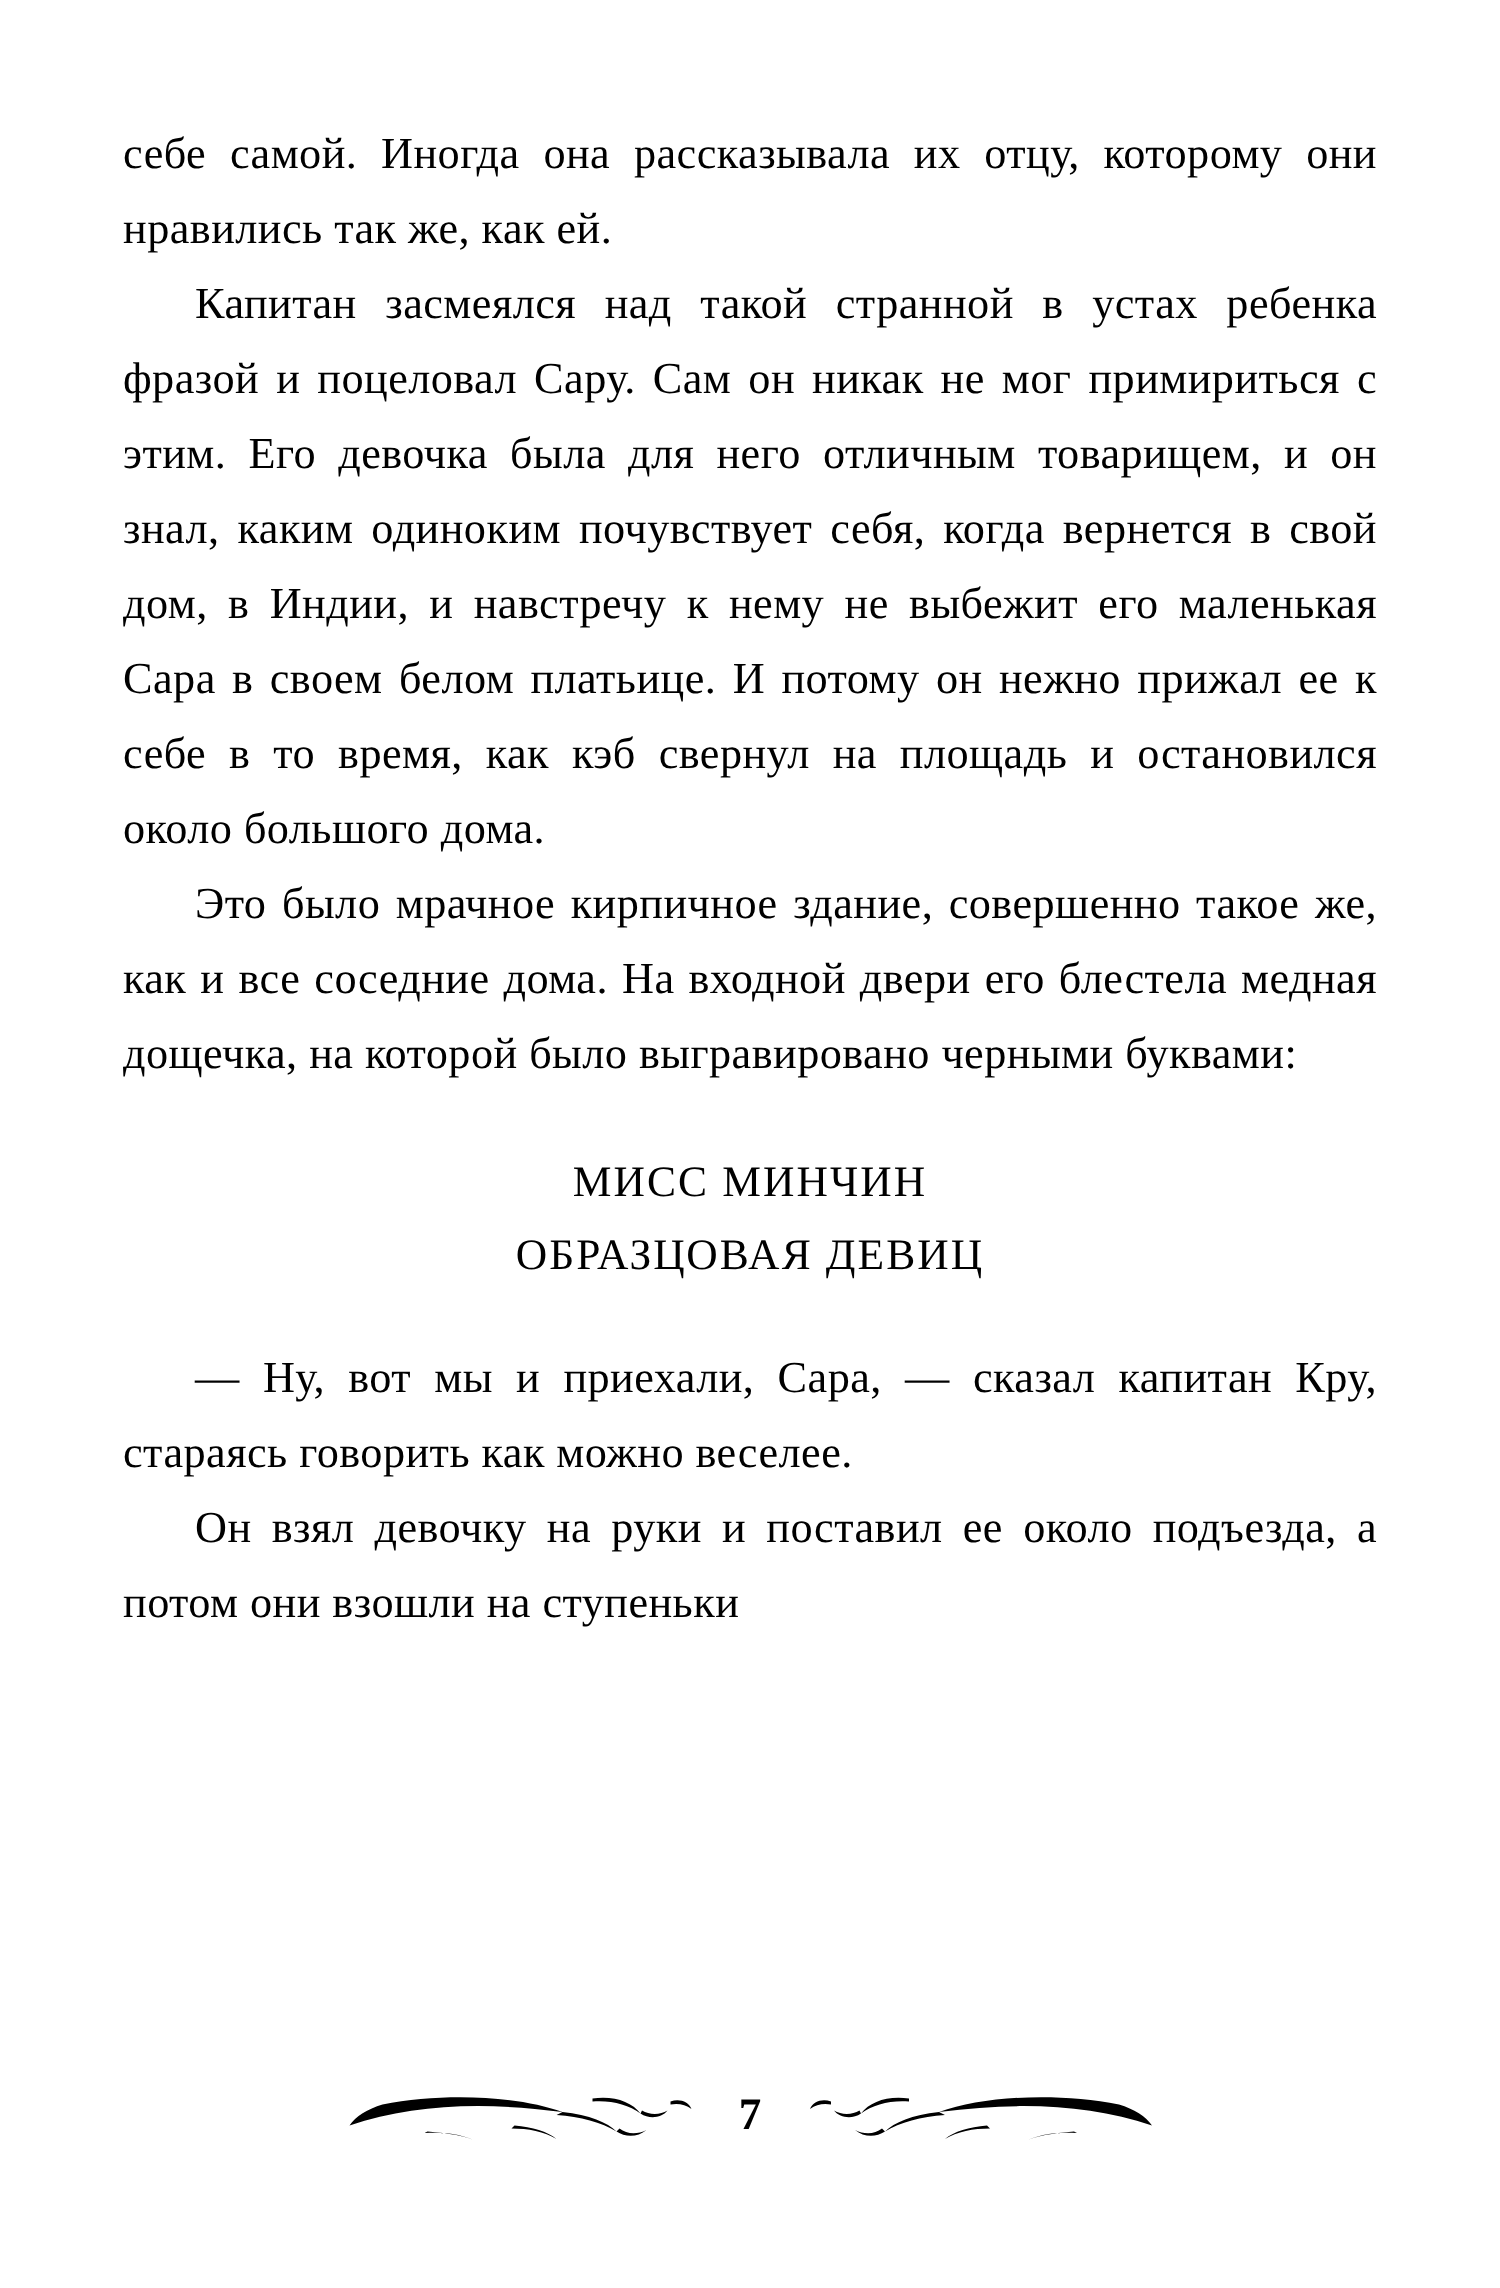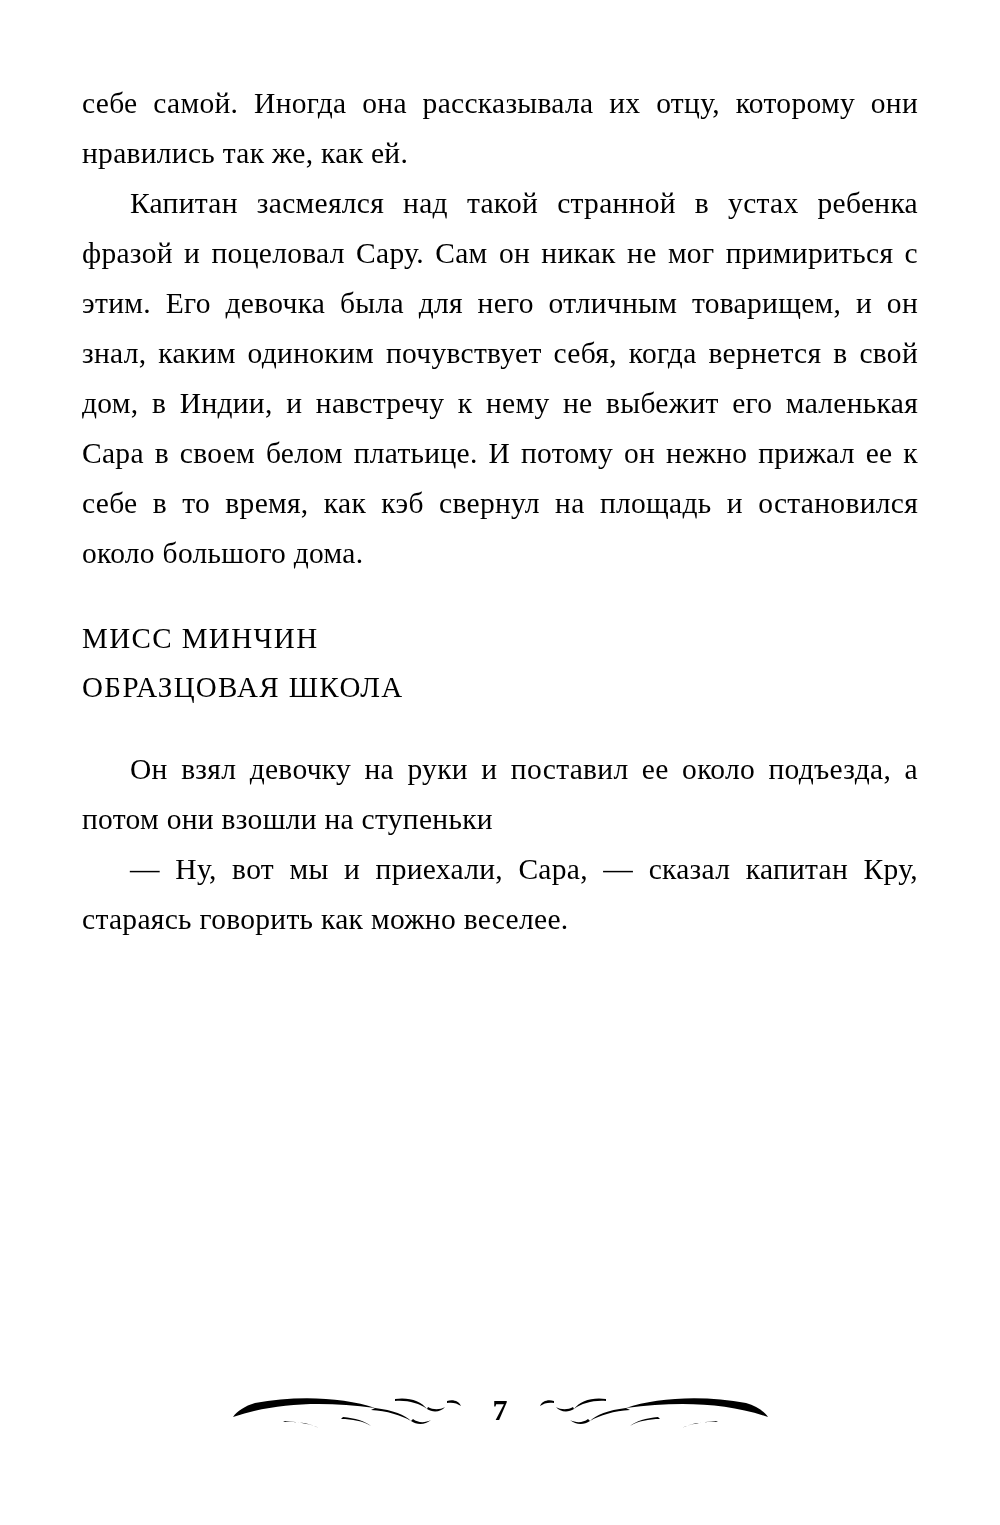--- a/index.html
+++ b/index.html
@@ -31,20 +31,21 @@
   }
   .body-text p {
     margin: 0;
     text-indent: 48px;
   }
   .body-text p.no-indent {
     text-indent: 0;
   }
   .sign-block {
     margin: 36px 0 32px 0;
+    text-align: center;
     font-size: 29px;
     line-height: 49px;
     letter-spacing: 1.4px;
     font-weight: 500;
   }
   .sign-block div {
     white-space: nowrap;
   }
   .footer {
     position: absolute;
@@ -77,30 +78,31 @@
   }
 </style>
 </head>
 <body>
 
 <div class="page">
 
   <div class="body-text">
     <p class="no-indent">себе самой. Иногда она рассказывала их отцу, которому они нравились так же, как ей.</p>
     <p>Капитан засмеялся над такой странной в устах ребенка фразой и поцеловал Сару. Сам он никак не мог примириться с этим. Его девочка была для него отличным товарищем, и он знал, каким одиноким почувствует себя, когда вернется в свой дом, в Индии, и навстречу к нему не выбежит его маленькая Сара в своем белом платьице. И потому он нежно прижал ее к себе в то время, как кэб свернул на площадь и остановился около большого дома.</p>
+    <p>Это было мрачное кирпичное здание, совершенно такое же, как и все соседние дома. На входной двери его блестела медная дощечка, на которой было выгравировано черными буквами:</p>
   </div>
 
   <div class="sign-block">
     <div>МИСС МИНЧИН</div>
-    <div>ОБРАЗЦОВАЯ ШКОЛА</div>
+    <div>ОБРАЗЦОВАЯ ДЕВИЦ</div>
   </div>
 
   <div class="body-text">
+    <p>— Ну, вот мы и приехали, Сара, — сказал капитан Кру, стараясь говорить как можно веселее.</p>
     <p>Он взял девочку на руки и поставил ее около подъезда, а потом они взошли на ступеньки</p>
-    <p>— Ну, вот мы и приехали, Сара, — сказал капитан Кру, стараясь говорить как можно веселее.</p>
   </div>
 
   <div class="footer">
     <span class="orn left">
       <svg viewBox="0 0 250 46" preserveAspectRatio="none">
         <g fill="#000000">
           <path d="M8 30 C50 16, 96 14, 150 21 C120 10, 70 8, 30 16 C20 19, 12 24, 8 30 Z"></path>
           <path d="M150 21 C168 23, 180 28, 186 34 C176 28, 162 24, 146 23 Z"></path>
           <path d="M186 34 C192 38, 200 38, 206 33 C200 36, 193 36, 188 32 Z"></path>
           <path d="M170 12 C184 10, 196 14, 202 22 C194 16, 182 13, 170 14 Z"></path>

